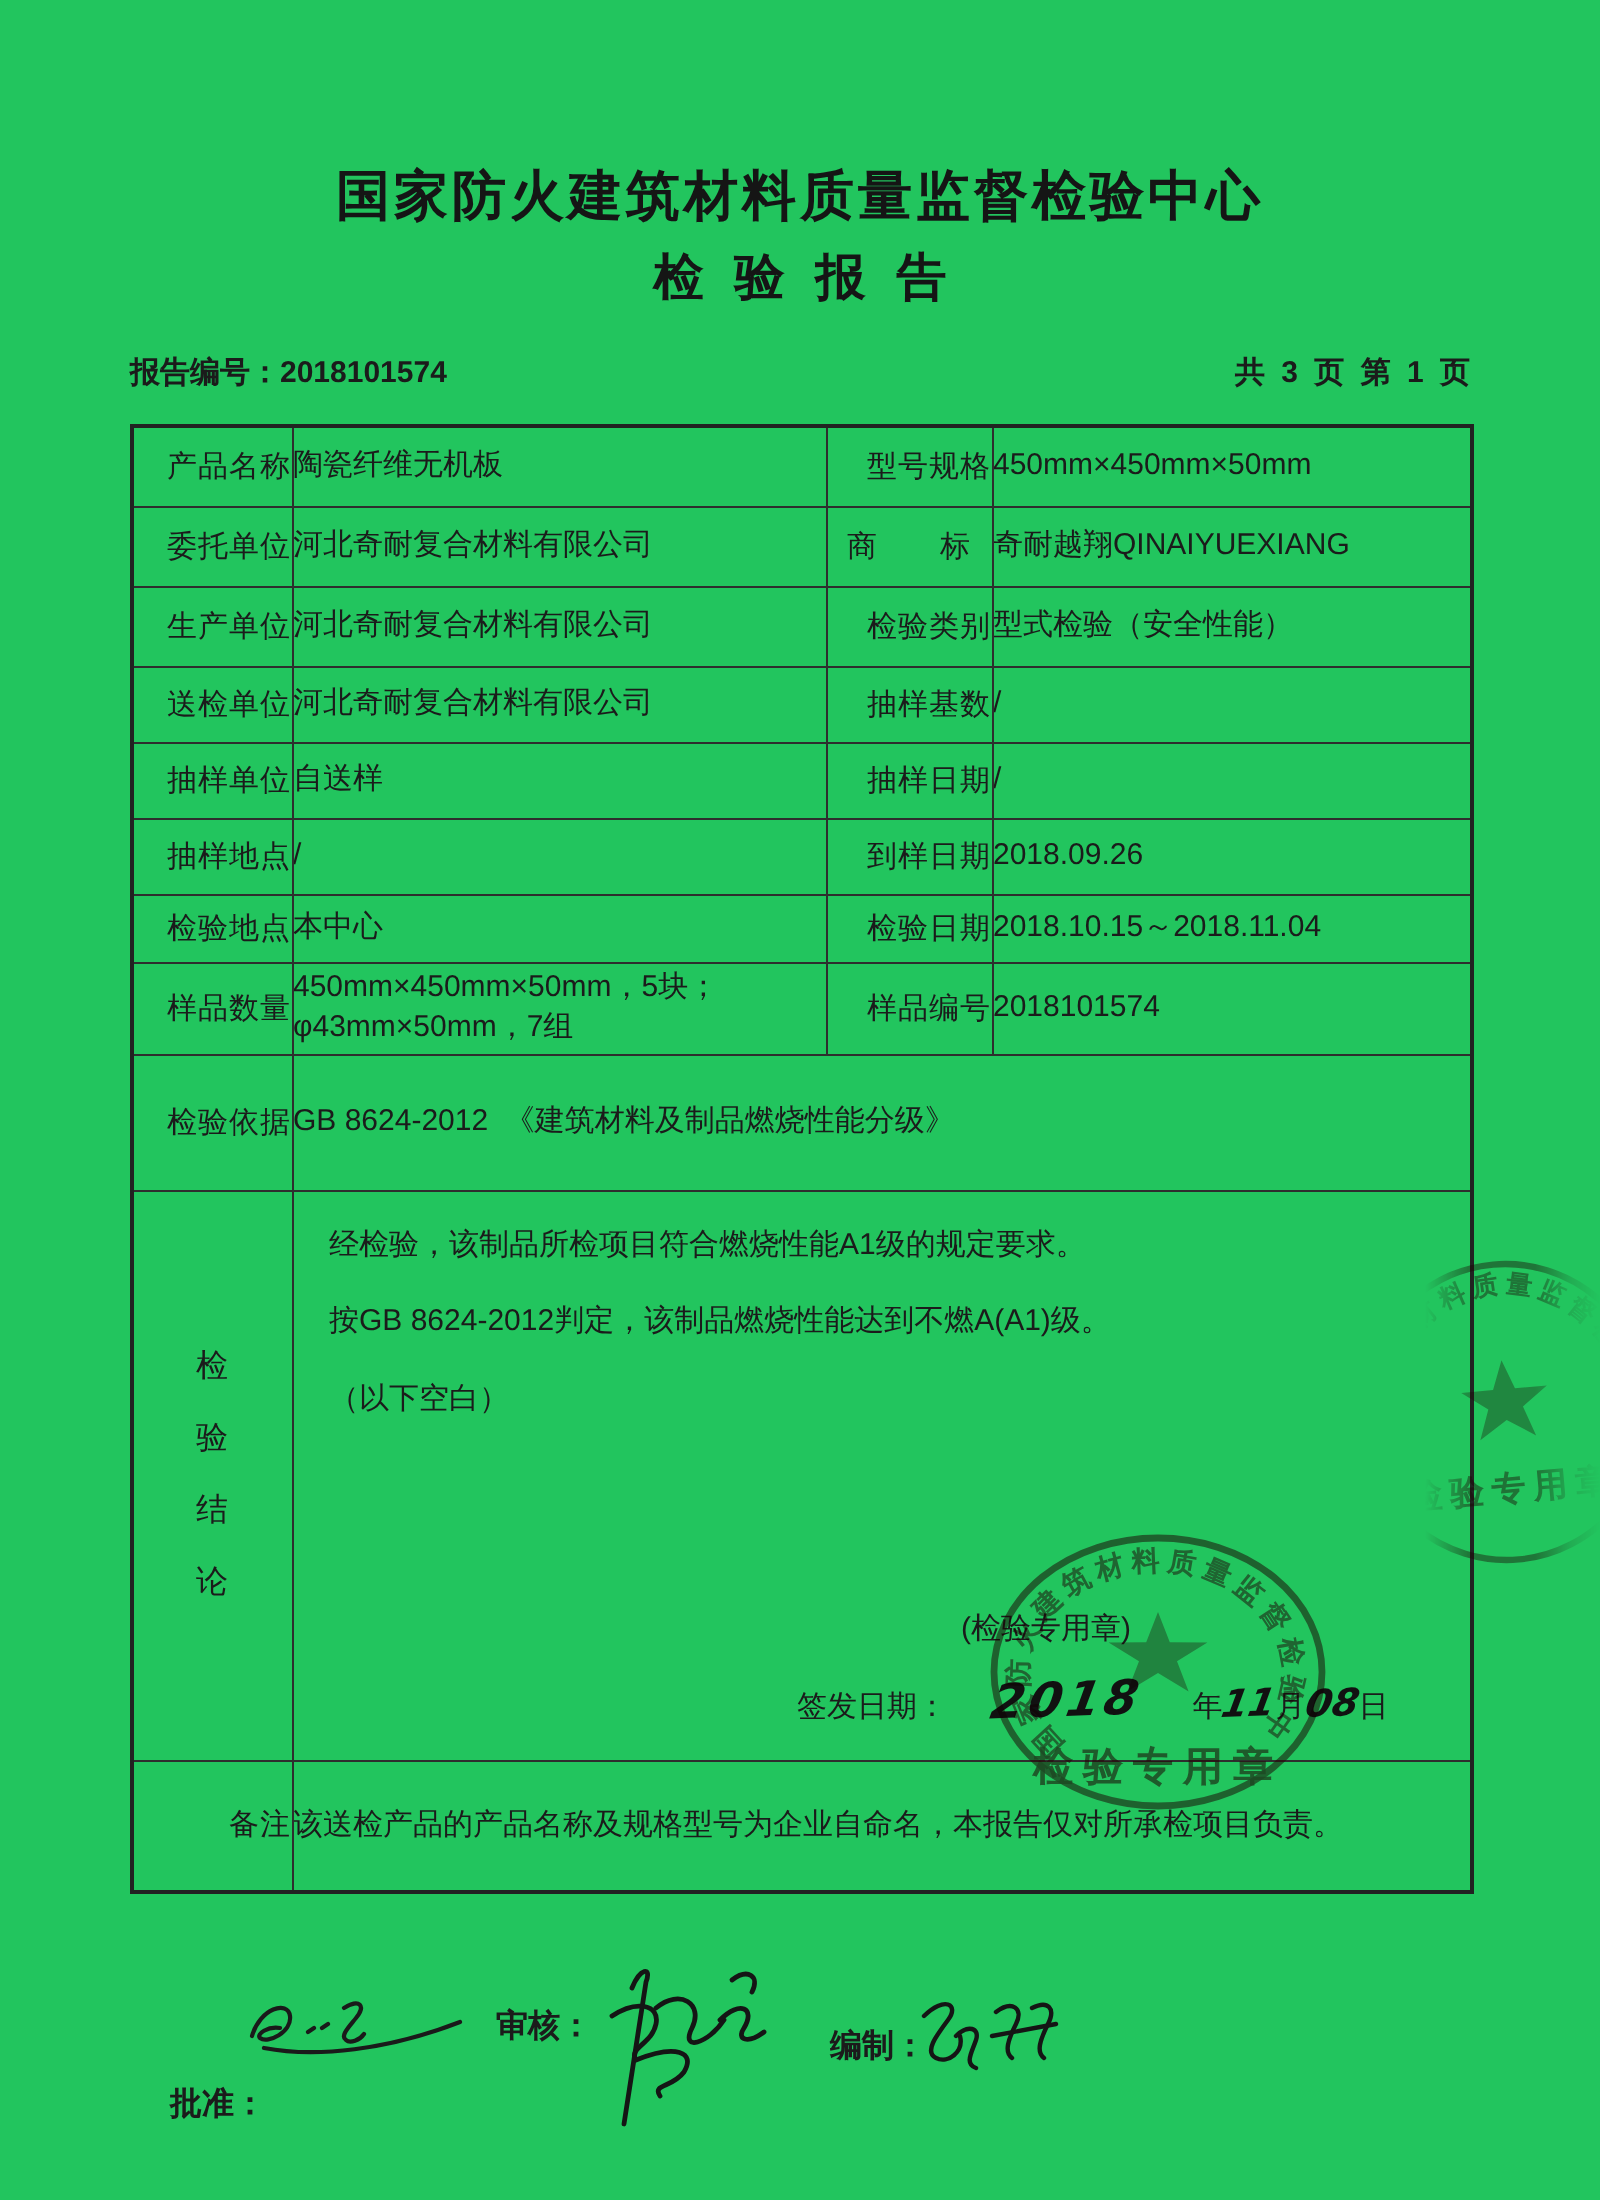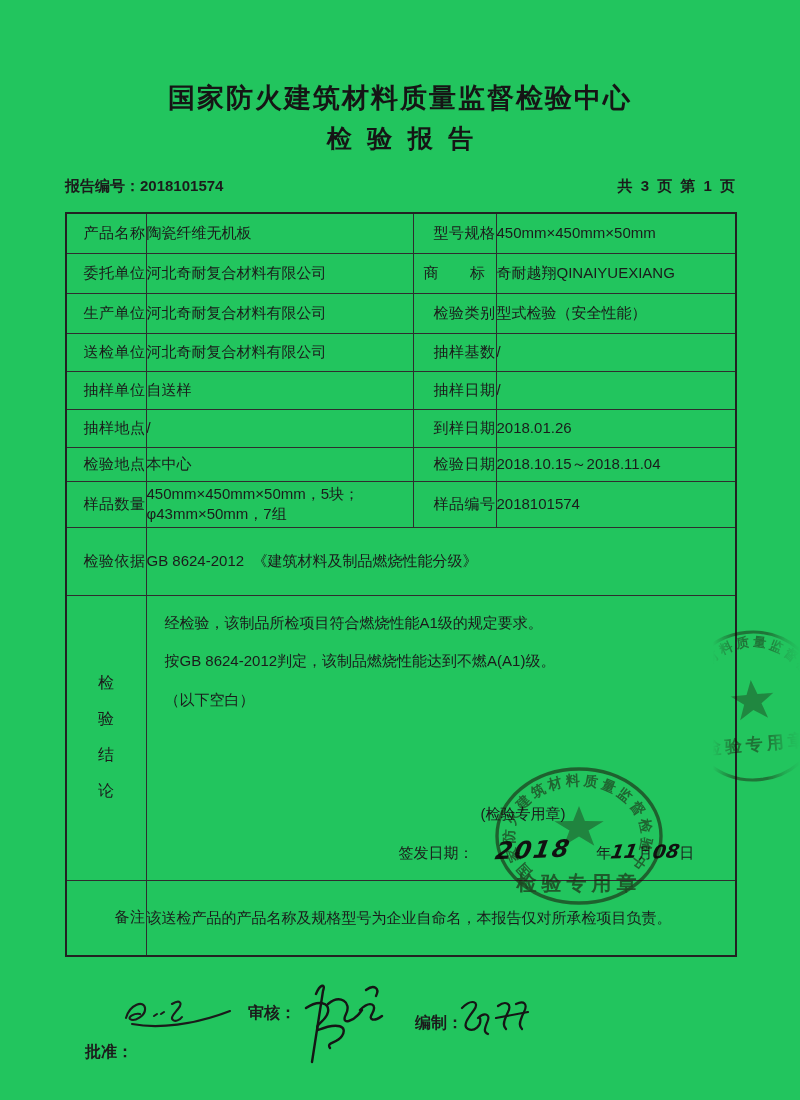--- a/index.html
+++ b/index.html
@@ -34,21 +34,21 @@
     font-size:15px;color:#1b1b1b;
   }
   table.report td{
     border:1px solid #2e2e2e;padding:0;overflow:hidden;
   }
   table.report{border:2px solid #222;}
   td.lbl{text-align:right;font-weight:normal;letter-spacing:0.5px;}
   td.val{padding:2px 6px;white-space:pre-wrap;line-height:20px;}
   td.lbl-justify div{display:flex;justify-content:space-between;padding:0 10px;}
   .r40{height:40px}.r38{height:38px}.r34{height:34px}.r46{height:46px}
-  .r68{height:68px}.rproj{height:38px}.rconc{height:284px}.rrem{height:76px}
+  .r68{height:68px}.rproj{height:38px}.rconc{height:284px}.rrem{height:66px}
   
   .vlabel{
     display:flex;flex-direction:column;align-items:center;justify-content:center;
     gap:15px;height:100%;font-size:16px;
   }
   
   .conc-wrap{position:relative;width:100%;height:284px;}
   .conc-wrap p{position:absolute;margin:0;line-height:21px;font-size:15px;}
   .conc-p1{top:16px;left:18px;}
   .conc-p2{top:54px;left:18px;}
@@ -137,21 +137,21 @@
     <tr class="r38">
       <td class="lbl">抽样单位</td>
       <td class="val">自送样</td>
       <td class="lbl">抽样日期</td>
       <td class="val">/</td>
     </tr>
     <tr class="r38">
       <td class="lbl">抽样地点</td>
       <td class="val">/</td>
       <td class="lbl">到样日期</td>
-      <td class="val">2018.01.26</td>
+      <td class="val">2018.09.26</td>
     </tr>
     <tr class="r34">
       <td class="lbl">检验地点</td>
       <td class="val">本中心</td>
       <td class="lbl">检验日期</td>
       <td class="val">2018.10.15～2018.11.04</td>
     </tr>
     <tr class="r46">
       <td class="lbl">样品数量</td>
       <td class="val">450mm×450mm×50mm，5块；φ43mm×50mm，7组</td>

